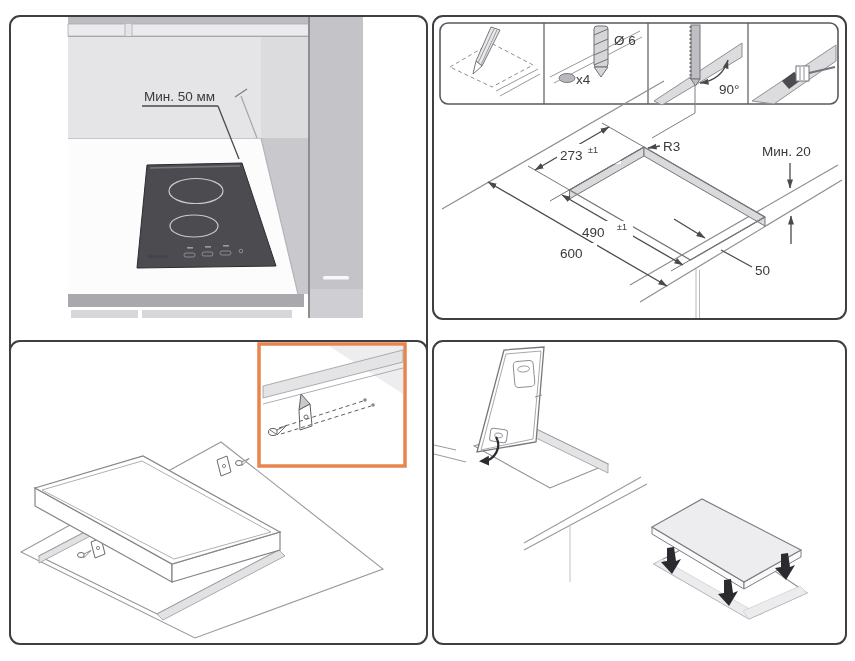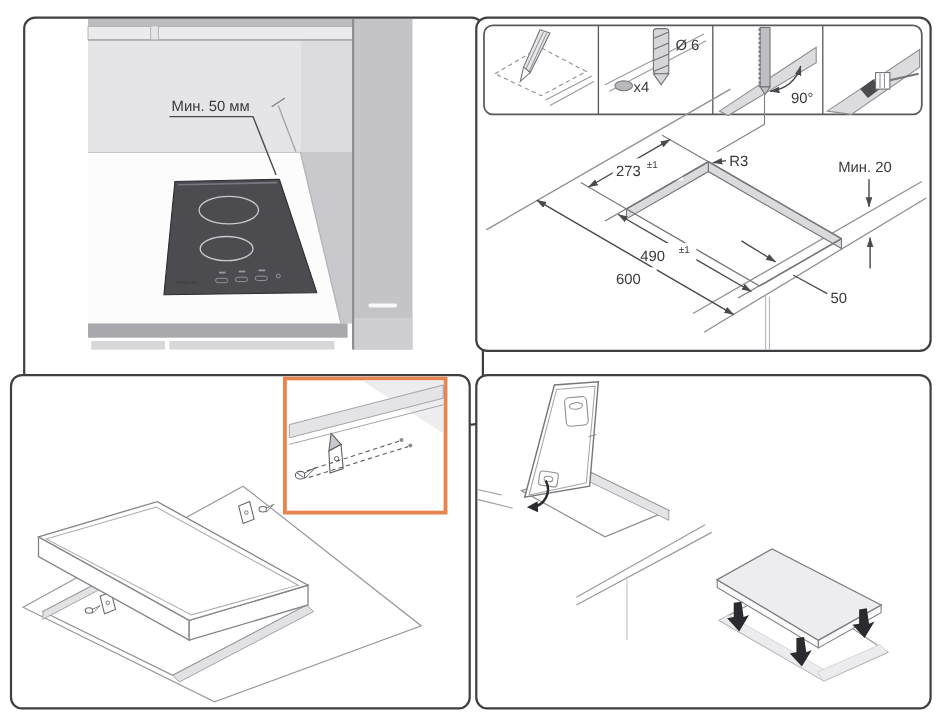--- a/index.html
+++ b/index.html
@@ -11,21 +11,21 @@
   text{font-family:"Liberation Sans",sans-serif;fill:#3a3a3e;}
   .dim{font-size:13.5px;}
   .sup{font-size:9px;}
   .tiny{font-size:4px;letter-spacing:.2px;}
 </style>
 </head>
 <body>
 
 <div class="canvas">
 
-  <div class="panel" style="left:9px;top:15px;width:419px;height:372px;margin-left:12px;">
+  <div class="panel" style="left:9px;top:15px;width:419px;height:372px;">
     <svg width="415" height="301" viewBox="0 0 415 301">
       <g>
 
         <rect x="57" y="0" width="193" height="121" fill="#e5e5e7"></rect>
         <rect x="250" y="0" width="48" height="121" fill="#dcdcdf"></rect>
 
         <rect x="57" y="0" width="241" height="7" fill="#bdbdc1"></rect>
         <rect x="57" y="7" width="57" height="12" fill="#ebebed" stroke="#adadb1" stroke-width="0.8"></rect>
         <rect x="121" y="7" width="177" height="12" fill="#ebebed" stroke="#adadb1" stroke-width="0.8"></rect>
         <line x1="57" y1="19.5" x2="298" y2="19.5" stroke="#a8a8ac" stroke-width="1"></line>

